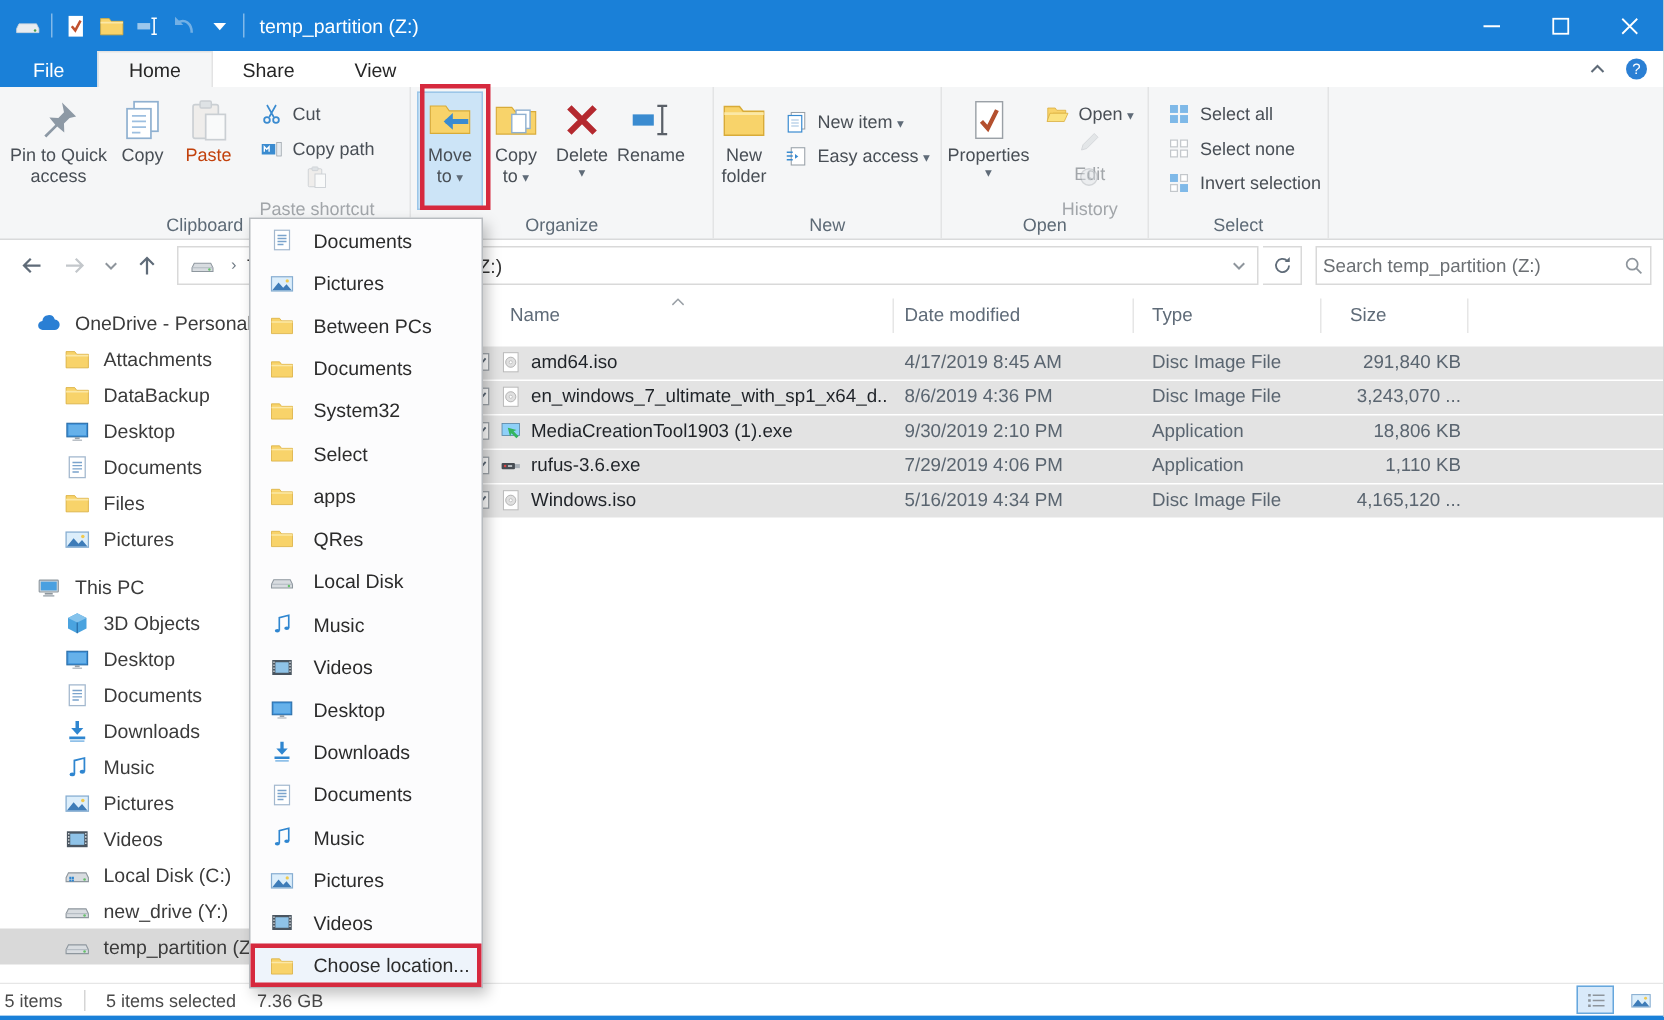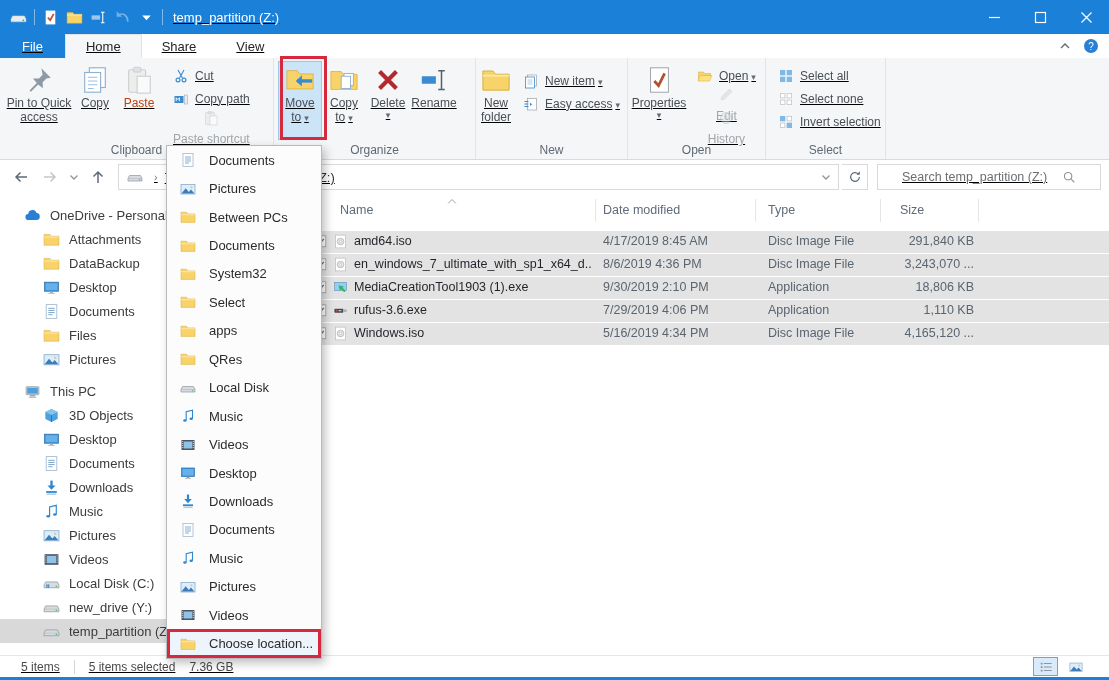--- a/index.html
+++ b/index.html
@@ -1,18 +1,18 @@
 <!DOCTYPE html>
 <html><head>
 <meta charset="utf-8">
 <style>
   * { margin:0; padding:0; box-sizing:border-box; }
   body { font-family:"Liberation Sans", sans-serif; background:#888; }
   .window { position:relative; width:1109px; height:680px; background:#fff; overflow:hidden;
-            border-bottom:3px solid #1a80d8;text-decoration:underline; }
+            border-bottom:3px solid #1a80d8; }
 
   
   .titlebar { height:34px; background:#1a80d8; display:flex; align-items:center; color:#fff; }
   .qat { display:flex; align-items:center; gap:7px; padding-left:10px; }
   .qicon { width:17px; height:17px; display:inline-flex; }
   .qicon svg { width:100%; height:100%; }
   .qicon.dim { opacity:.55; }
   .qsep { width:1px; height:16px; background:rgba(255,255,255,.45); }
   .wtitle { margin-left:10px; font-size:13px; }
   .wcontrols { margin-left:auto; display:flex; height:100%; }
@@ -58,21 +58,21 @@
   .navbtn.small { width:16px; }
   .addressbox { flex:1; height:26px; border:1px solid #d9d9d9; background:#fff; display:flex; align-items:center; padding:0 4px; margin-left:4px; font-size:13px; color:#333; }
   .crumb-icon { width:16px; height:16px; display:inline-flex; margin:0 4px; }
   .crumb-icon svg { width:100%; height:100%; }
   .crumb-sep { color:#6f7a84; font-size:11px; padding:0 7px; }
   .crumb-seg { cursor:pointer; }
   .addr-caret { margin-left:auto; width:16px; height:16px; display:inline-flex; cursor:pointer; }
   .addr-caret svg { width:100%; height:100%; }
   .refreshbtn { width:26px; height:26px; border:1px solid #d9d9d9; border-left:none; display:flex; align-items:center; justify-content:center; cursor:pointer; }
   .refreshbtn svg { width:14px; height:14px; }
-  .searchbox { width:224px; height:26px; border:1px solid #d9d9d9; margin-left:6px; display:flex; align-items:center; padding:0 24px; font-size:12.5px; color:#6b6f73; cursor:text; }
+  .searchbox { width:224px; height:26px; border:1px solid #d9d9d9; margin-left:6px; display:flex; align-items:center; padding:0 4px; font-size:12.5px; color:#6b6f73; cursor:text; }
   .searchbox .ph { flex:1; white-space:nowrap; overflow:hidden; }
   .searchbox .sgl { width:14px; height:14px; display:inline-flex; }
   .searchbox .sgl svg { width:100%; height:100%; }
 
   
   .main { position:relative; height:461px; background:#fff; overflow:hidden; }
   .sidebar { position:absolute; left:0; top:0; bottom:0; width:310px; border-right:1px solid #ececec; padding-top:9px; overflow:hidden; }
   .sideitem { height:24px; display:flex; align-items:center; gap:9px; padding-left:24px; font-size:13px; color:#3b3b3b; cursor:pointer; white-space:nowrap; }
   .sideitem.child { padding-left:43px; }
   .sideitem.gap { margin-top:8px; }
@@ -92,21 +92,21 @@
   .frow span { position:absolute; top:3px; white-space:nowrap; }
   .c-check { left:4px; top:4px !important; width:13px; height:13px; display:inline-flex; }
   .c-check svg { width:100%; height:100%; }
   .c-icon { left:23px; top:3px !important; width:15px; height:15px; display:inline-flex; }
   .c-icon svg { width:100%; height:100%; }
   .c-name { left:44px; color:#1f2328; max-width:238px; overflow:hidden; }
   .c-date { left:293px; } .c-type { left:458px; }
   .c-size { left:558px; width:106px; text-align:right; }
 
   
-  .statusbar { height:22px; border-top:1px solid #e6e6e6; display:flex; align-items:center; padding:0 21px; gap:14px; font-size:12px; color:#4a4a4a; background:#fff; }
+  .statusbar { height:22px; border-top:1px solid #e6e6e6; display:flex; align-items:center; padding:0 3px; gap:14px; font-size:12px; color:#4a4a4a; background:#fff; }
   .st-div { width:1px; height:14px; background:#d5d5d5; }
   .st-right { margin-left:auto; display:flex; gap:5px; align-items:center; }
   .vtoggle { width:25px; height:19px; display:flex; align-items:center; justify-content:center; cursor:pointer; }
   .vtoggle.active { border:1px solid #66a7dd; background:#d9eafa; }
   .vtoggle svg { width:14px; height:14px; }
 
   
   .movemenu { position:absolute; left:166px; top:145px; width:156px; height:514px; background:#fcfcfd;
               border:1px solid #b7bbbf; box-shadow:3px 4px 9px rgba(0,0,0,.25); z-index:40;
               display:flex; flex-direction:column; }

